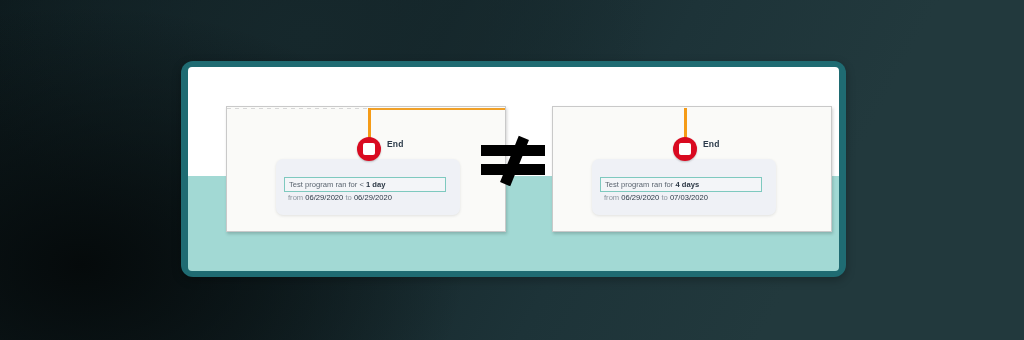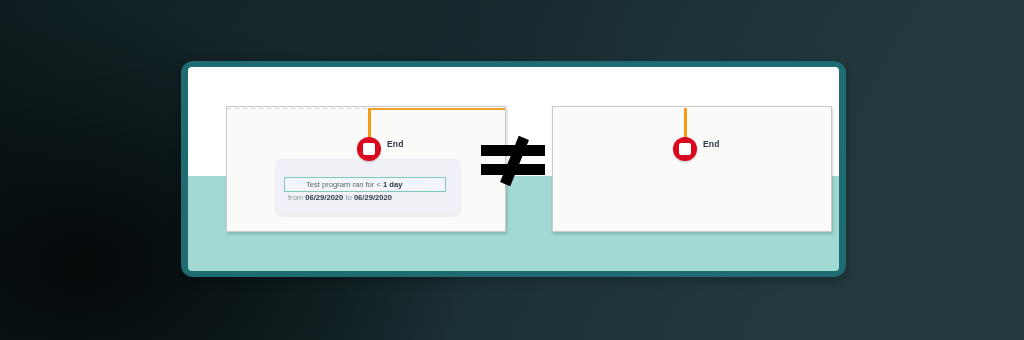--- a/index.html
+++ b/index.html
@@ -119,33 +119,33 @@
     position: absolute;
     left: 8px; top: 18px;
     width: 162px;
     height: 15px;
     box-sizing: border-box;
     border: 1px solid #7ec9bf;
     background: rgba(255,255,255,.28);
     font-size: 7.6px;
     color: #5b6570;
     line-height: 13px;
-    padding-left: 21px;
+    padding-left: 4px;
     white-space: nowrap;
     overflow: hidden;
   }
   .tip-line1 b { color: #2c3845; font-weight: bold; }
   .tip-line2 {
     position: absolute;
     left: 12px; top: 34px;
     font-size: 7.6px;
     color: #8d96a0;
     white-space: nowrap;
   }
-  .tip-line2 b { color: #2c3845; font-weight: bold; }
+  .tip-line2 b { color: #2c3845; font-weight: normal; }
 
   
   #not-equal {
     position: absolute;
     left: 481px; top: 137px;
     width: 64px; height: 48px;
     pointer-events: none;
   }
   #not-equal .bar {
     position: absolute;
@@ -186,20 +186,24 @@
       </div>
 
       <div class="end-marker" style="left:130px; top:30px;"></div>
       <div class="end-label" style="left:160px; top:32px;">End</div>
     </div>
 
     <div class="panel" id="panel-right">
 
       <div class="orange-v" style="left:131px; top:1px; height:33px;"></div>
 
+      <div class="tooltip" style="left:39px; top:52px;">
+        <div class="tip-line1"><span>Test program ran for </span><b>4 days</b></div>
+        <div class="tip-line2"><span>from </span><b>06/29/2020</b><span> to </span><b>07/03/2020</b></div>
+      </div>
 
       <div class="end-marker" style="left:120px; top:30px;"></div>
       <div class="end-label" style="left:150px; top:32px;">End</div>
     </div>
   </div>
 </div>
 
 <div id="not-equal">
   <div class="bar bar-top"></div>
   <div class="bar bar-bot"></div>

